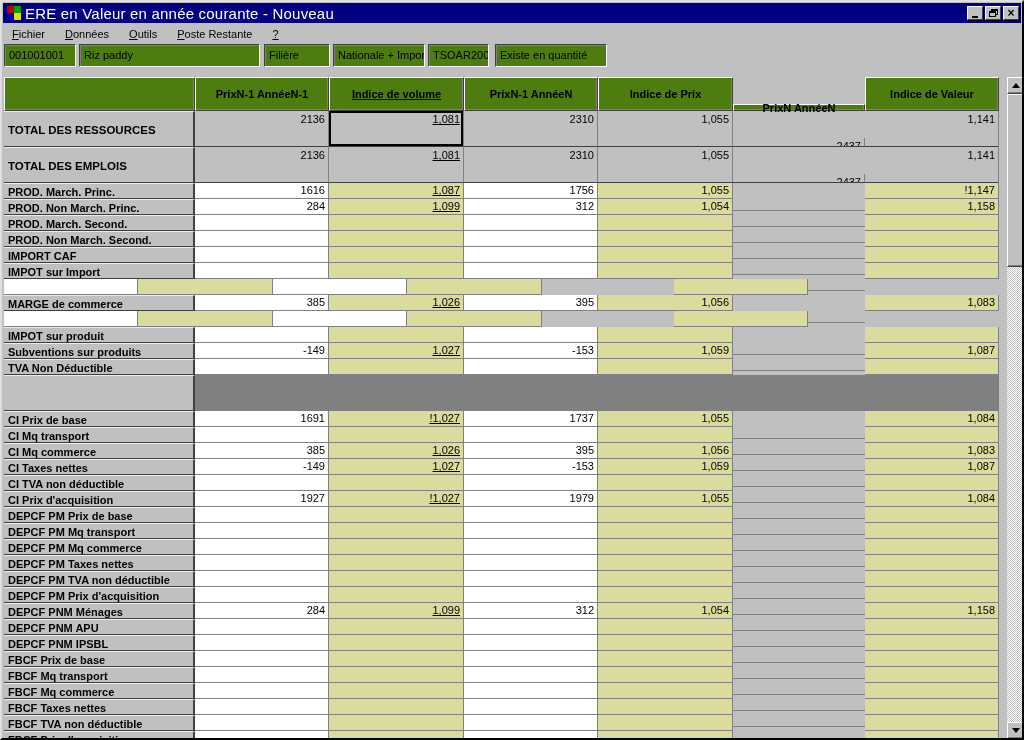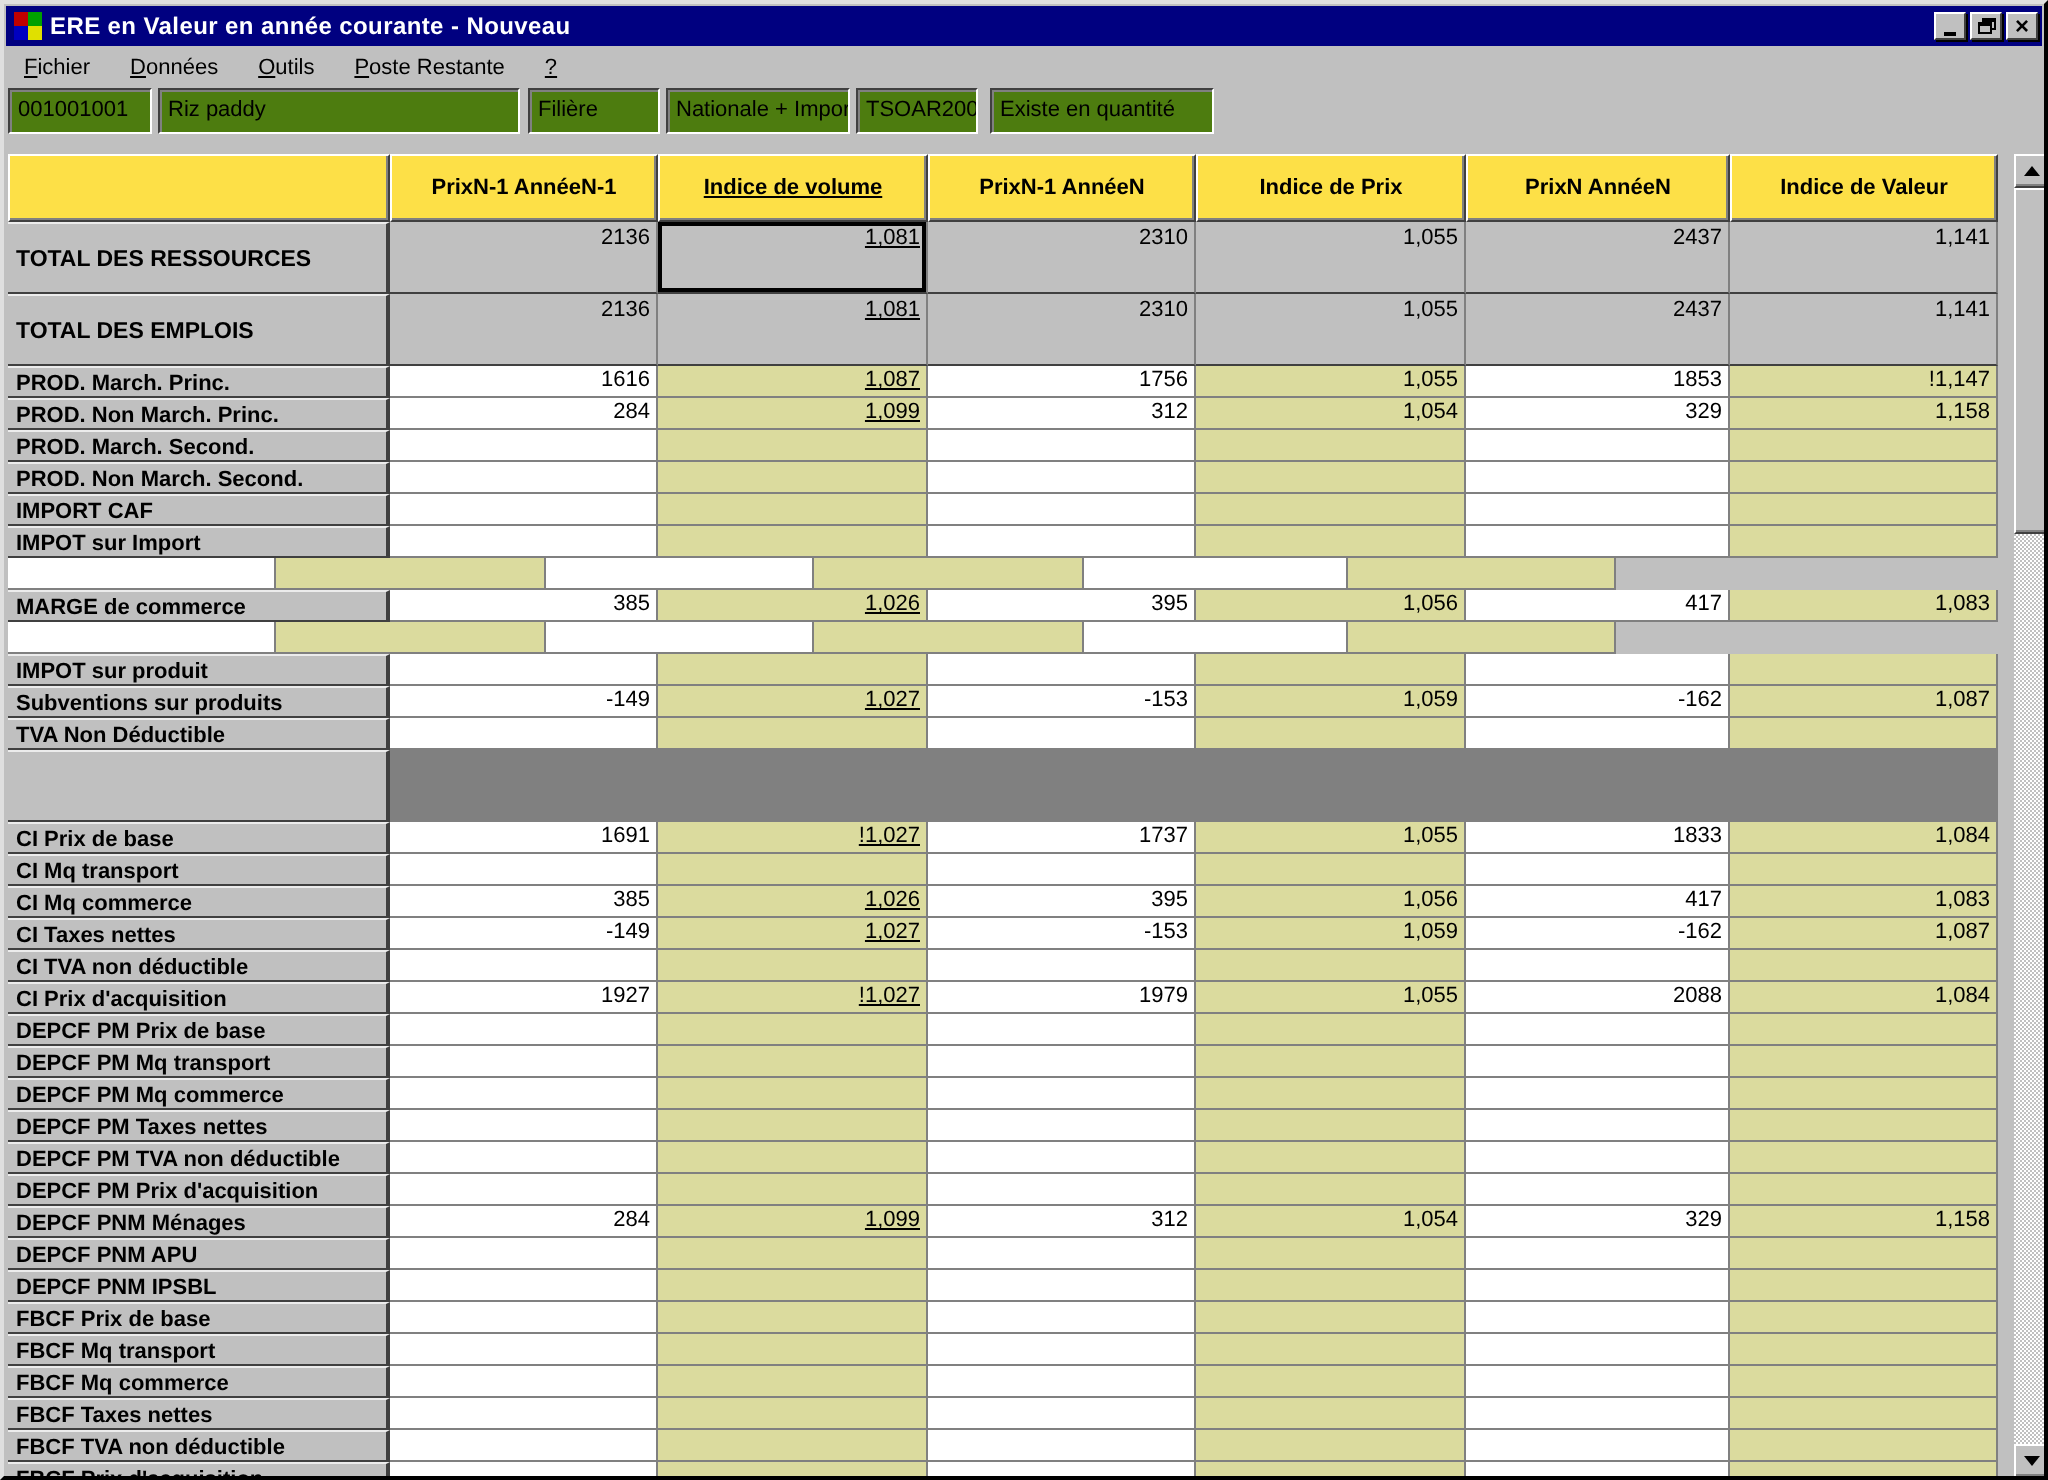--- a/index.html
+++ b/index.html
@@ -17,21 +17,21 @@
     position:absolute; top:1px; left:1px; right:1px; height:20px;
     background:#000080; color:#fff; display:flex; align-items:center;
     padding:0 2px;
   }
   .app-icon { width:14px; height:14px; margin:0 4px 0 2px; display:grid;
     grid-template-columns:7px 7px; grid-template-rows:7px 7px; }
   .app-icon span:nth-child(1){background:#c00000;}
   .app-icon span:nth-child(2){background:#00a000;}
   .app-icon span:nth-child(3){background:#0000c0;}
   .app-icon span:nth-child(4){background:#e0e000;}
-  .title-text { font-weight:bold; font-size:12px; letter-spacing:0.2px; flex:1; white-space:nowrap; }
+  .title-text { font-weight:normal; font-size:15px; letter-spacing:0.2px; flex:1; white-space:nowrap; }
   .tb-buttons { display:flex; gap:2px; }
   .tb-btn {
     width:16px; height:14px; background:#c0c0c0;
     border:1px solid; border-color:#fff #404040 #404040 #fff;
     box-shadow: 1px 1px 0 #000;
     display:flex; align-items:center; justify-content:center;
     color:#000; font-weight:bold; font-size:10px; line-height:10px;
   }
   .glyph-min { width:6px; height:2px; background:#000; margin-top:7px; }
   .glyph-restore { position:relative; width:9px; height:8px; }
@@ -60,33 +60,33 @@
   .f3 { left:331px; width:92px; }
   .f4 { left:426px; width:61px; }
   .f5 { left:493px; width:112px; }
   
   .grid {
     position:absolute; top:75px; left:2px; width:995px; height:663px;
     overflow:hidden; background:#c0c0c0;
   }
   .grid-header { display:flex; height:34px; }
   .hcell {
-    background:#fde047; font-weight:bold; text-align:center;
+    background:#4d7c0f; font-weight:bold; text-align:center;
     display:flex; align-items:center; justify-content:center;
     border:1px solid; border-color:#fff #404040 #404040 #fff;
     box-shadow: inset -1px -1px 0 #808080;
   }
   .row { display:flex; }
   .total-row { height:36px; }
   .body-row { height:16px; }
   .sep-row { height:36px; }
   .cell { overflow:hidden; white-space:nowrap; }
   .col-label { width:191px; }
   .c0 { width:134px; } .c1 { width:135px;text-decoration:underline; } .c2 { width:134px; }
-  .c3 { width:135px; } .c4 { width:132px; } .c5 { width:134px; }
+  .c3 { width:135px; } .c4 { width:132px;margin-top:27px; } .c5 { width:134px; }
   .label-cell {
     background:#c0c0c0; font-weight:bold; color:#000;
     padding:1px 2px 0 4px;
     border-top:1px solid #ececec; border-bottom:1px solid #404040;
     border-right:2px solid #404040;
     display:flex; align-items:center;
   }
   .total-label { font-size:11.5px; }
   .val-cell {
     text-align:right; padding:0 3px 0 0;

